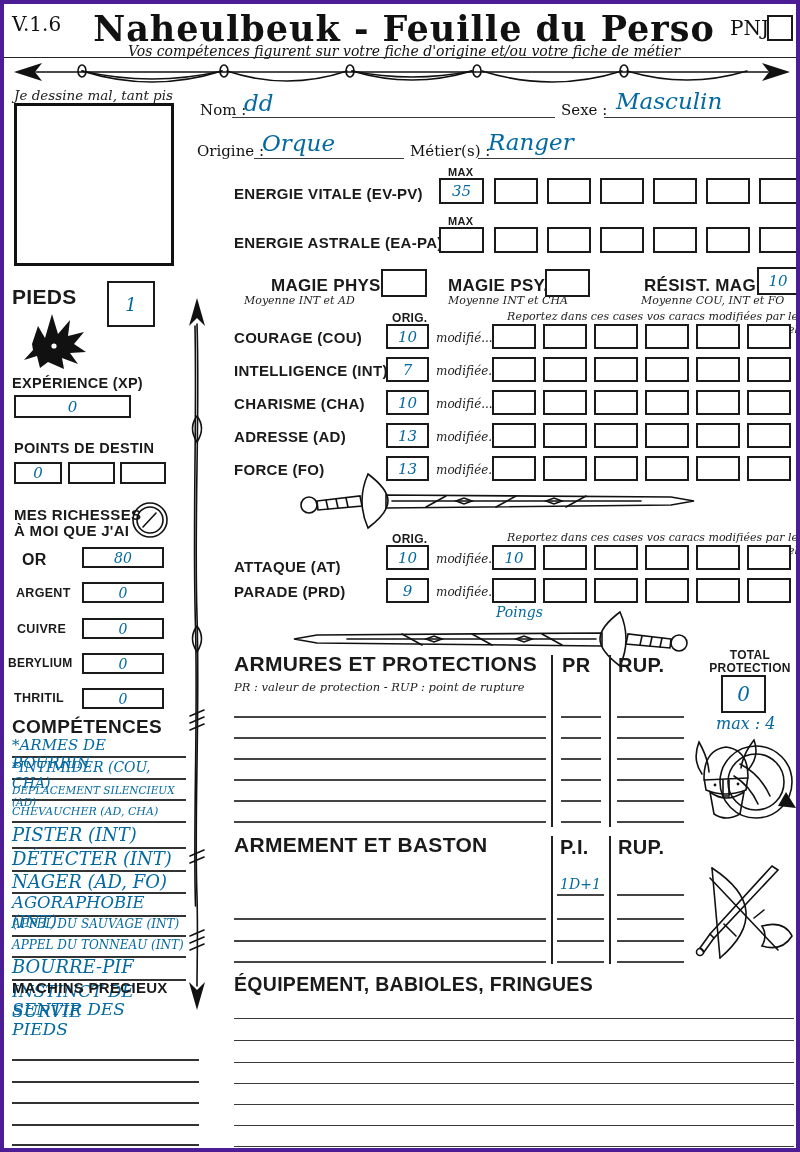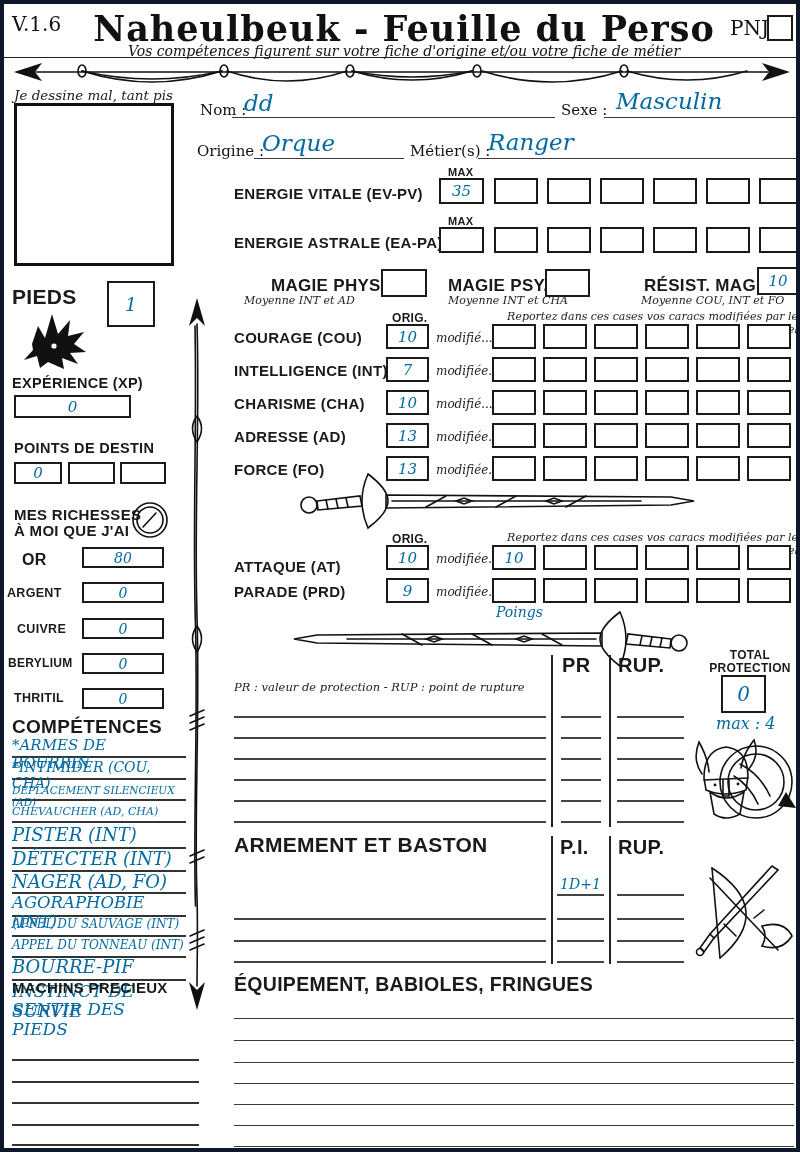--- a/index.html
+++ b/index.html
@@ -1,17 +1,17 @@
 <!DOCTYPE html>
 <html><head>
 <meta charset="utf-8">
 <style>
   html,body{margin:0;padding:0;background:#888;}
   .page{position:relative;width:800px;height:1152px;background:#fff;
-        border:4px solid #0f172a;box-sizing:border-box;overflow:hidden;
+        border:4px solid #4c1d95;box-sizing:border-box;overflow:hidden;
         font-family:"Liberation Sans",sans-serif;color:#111;}
   .a{position:absolute;}
   .hdr{font-family:"Liberation Sans",sans-serif;font-weight:bold;letter-spacing:.3px;color:#1a1a1a;}
   .serif{font-family:"DejaVu Serif",serif;}
   .note{font-family:"DejaVu Serif",serif;font-style:italic;font-size:11.5px;color:#222;}
   .hw{font-family:"DejaVu Serif",serif;font-style:italic;color:#0369a1;}
   .box{border:2px solid #1a1a1a;background:#fff;box-sizing:border-box;
        display:flex;align-items:center;justify-content:center;}
   .uline{border-bottom:1.5px solid #3a3a3a;}
   .uline2{border-bottom:2px solid #333;}
@@ -80,21 +80,21 @@
   <div class="a" style="left:126px;top:496px;">
     <svg width="40" height="40" viewBox="0 0 40 40">
       <circle class="ink" cx="20" cy="20" r="17" stroke-width="2"></circle>
       <circle class="ink" cx="20" cy="20" r="13" stroke-width="1"></circle>
       <line class="ink" x1="13" y1="27" x2="26" y2="13"></line>
     </svg>
   </div>
 
   <div class="a hdr" style="left:18px;top:547px;font-size:16px;">OR</div>
   <div class="a box hw" style="left:78px;top:543px;width:82px;height:21px;font-size:14px;">80</div>
-  <div class="a hdr" style="left:3px;top:582px;font-size:12.5px;text-align:center;">ARGENT</div>
+  <div class="a hdr" style="left:12px;top:582px;font-size:12.5px;text-align:center;">ARGENT</div>
   <div class="a box hw" style="left:78px;top:578px;width:82px;height:21px;font-size:14px;">0</div>
   <div class="a hdr" style="left:13px;top:618px;font-size:12.5px;">CUIVRE</div>
   <div class="a box hw" style="left:78px;top:614px;width:82px;height:21px;font-size:14px;">0</div>
   <div class="a hdr" style="left:4px;top:652px;font-size:12px;">BERYLIUM</div>
   <div class="a box hw" style="left:78px;top:649px;width:82px;height:21px;font-size:14px;">0</div>
   <div class="a hdr" style="left:10px;top:687px;font-size:12.5px;">THRITIL</div>
   <div class="a box hw" style="left:78px;top:684px;width:82px;height:21px;font-size:14px;">0</div>
 
   <div class="a hdr" style="left:8px;top:712px;font-size:19px;">COMPÉTENCES</div>
 
@@ -291,20 +291,21 @@
         <line class="ink" x1="96" y1="29" x2="345" y2="29" stroke-width="1"></line>
         <line class="ink" x1="150" y1="24" x2="130" y2="35" stroke-width=".9"></line>
         <line class="ink" x1="220" y1="24" x2="200" y2="35" stroke-width=".9"></line>
         <line class="ink" x1="290" y1="24" x2="270" y2="35" stroke-width=".9"></line>
         <path class="ink" d="M160,29 l8,-3 8,3 -8,3 Z" stroke-width="1"></path>
         <path class="ink" d="M250,29 l8,-3 8,3 -8,3 Z" stroke-width="1"></path>
       </g>
     </svg>
   </div>
 
+  <div class="a ctitle" style="left:230px;top:648px;font-size:21px;">ARMURES ET PROTECTIONS</div>
   <div class="a ctitle" style="left:558px;top:650px;">PR</div>
   <div class="a ctitle" style="left:614px;top:650px;">RUP.</div>
   <div class="a note" style="left:230px;top:676px;">PR : valeur de protection - RUP : point de rupture</div>
   <div class="a vline" style="left:547px;top:651px;height:172px;"></div>
   <div class="a vline" style="left:605px;top:651px;height:172px;"></div>
 
   <div class="a dash" style="left:230px;top:692px;width:312px;height:20px;"></div>
   <div class="a dash" style="left:557px;top:692px;width:40px;height:20px;"></div>
   <div class="a dash" style="left:613px;top:692px;width:67px;height:20px;"></div>
   <div class="a dash" style="left:230px;top:713px;width:312px;height:20px;"></div>

